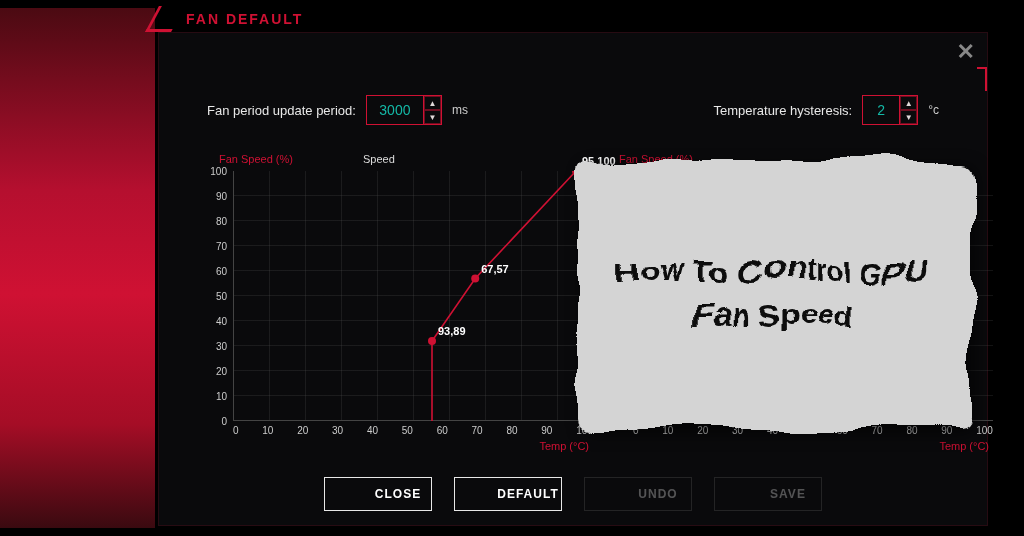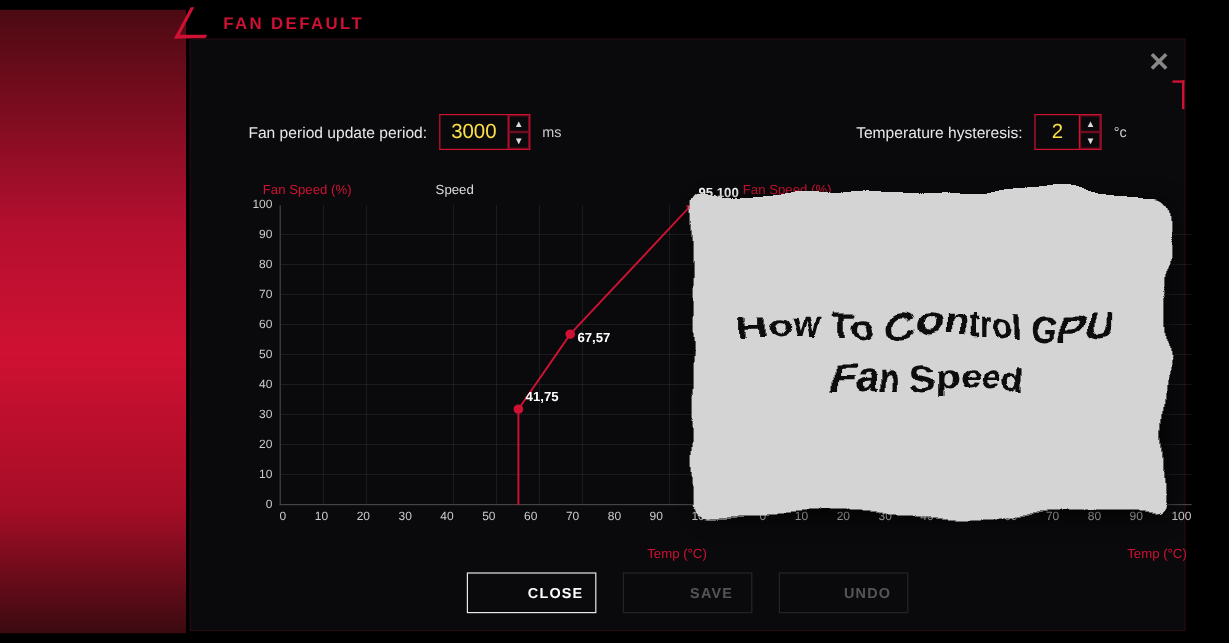--- a/index.html
+++ b/index.html
@@ -54,21 +54,21 @@
       display: flex; justify-content: space-between; align-items: center;
       font-size: 13px;
     }
     .field-group { display: flex; align-items: center; gap: 10px; }
     .spinner {
       display: flex; align-items: stretch;
       border: 1px solid #cf1133; height: 30px;
     }
     .spinner input {
       width: 56px; background: transparent; border: none;
-      color: #fde047; text-align: center; font-size: 17px;
+      color: #14b8a6; text-align: center; font-size: 14px;
     }
     .arrows {
       width: 18px; display: flex; flex-direction: column;
       border-left: 1px solid #cf1133;
     }
     .arrow-btn {
       flex: 1; display: flex; align-items: center; justify-content: center;
       cursor: pointer; font-size: 8px; color: #e0dada;
       border: 1px solid rgba(207,17,51,0.5);
     }
@@ -94,21 +94,21 @@
       margin-left: 26px;
       border-left: 1px solid #444;
       border-bottom: 1px solid #444;
       background:
         repeating-linear-gradient(to right, transparent 0 35.4px, rgba(80,80,80,0.25) 35.4px 36px),
         repeating-linear-gradient(to top, transparent 0 24.4px, rgba(80,80,80,0.25) 24.4px 25px);
     }
     .yticks { position: absolute; left: 0; top: 0; height: 250px; width: 24px; }
     .ytick { position: absolute; right: 4px; transform: translateY(-50%); color: #ccc; font-size: 10px;}
     .xticks { margin-left: 26px; display: flex; justify-content: space-between; width: 360px; color: #ccc; font-size: 10px; padding-top: 4px;}
-    .xaxis-label { color: #cf1133; text-align: right; margin-top: 20px; margin-right: 0; font-size: 11px; padding-right: 4px;}
+    .xaxis-label { color: #cf1133; text-align: right; margin-top: 4px; margin-right: 0; font-size: 11px; padding-right: 4px;}
     svg.curve { position: absolute; left: 0; top: 0; width: 360px; height: 250px; }
     .pt-lbl { position: absolute; color: #fff; font-weight: 700; font-size: 11px; white-space: nowrap; }
 
     .buttons {
       position: absolute; bottom: 14px; left: 0; right: 0;
       display: flex; justify-content: center; gap: 22px;
     }
     .btn {
       width: 108px; height: 34px;
       display: flex; align-items: center; justify-content: center;
@@ -215,22 +215,22 @@
             <div class="ytick" style="top: 25px;">90</div>
             <div class="ytick" style="top: 0px;">100</div>
           </div>
         <div class="plot" id="plot0">
           <svg class="curve" id="svg0">
               <path d="M 198.00000000000003 250 L 198.00000000000003 170 L 241.20000000000002 107.5 L 342 0" stroke="#cf1133" stroke-width="1.6" fill="none"></path>
               <circle cx="198.00000000000003" cy="170" r="4" fill="#cf1133"></circle>
               <circle cx="241.20000000000002" cy="107.5" r="4" fill="#cf1133"></circle>
               <circle cx="342" cy="0" r="4" fill="#cf1133"></circle>
             </svg>
-        <div class="pt-lbl" style="left: 204px; top: 154px;">41,75</div>
-            <div class="pt-lbl" style="left: 247.2px; top: 91.5px; margin-top: 13px;">67,57</div>
+        <div class="pt-lbl" style="left: 204px; top: 154px;">93,89</div>
+            <div class="pt-lbl" style="left: 247.2px; top: 91.5px;">67,57</div>
             <div class="pt-lbl" style="left: 348px; top: -16px;">95,100</div>
           </div>
       </div>
       <div class="xticks" id="xt0">
           <span>0</span>
           <span>10</span>
           <span>20</span>
           <span>30</span>
           <span>40</span>
           <span>50</span>
@@ -279,22 +279,23 @@
           <span>90</span>
           <span>100</span>
         </div>
       <div class="xaxis-label">Temp (°C)</div>
     </div>
 
   </div>
 
   <div class="buttons">
     <div class="btn enabled">CLOSE</div>
+    <div class="btn enabled">DEFAULT</div>
+    <div class="btn disabled">UNDO</div>
     <div class="btn disabled">SAVE</div>
-    <div class="btn disabled">UNDO</div>
   </div>
 
 </div>
 
 <div class="patch-shadow"></div>
 <div class="overlay-patch">
   <span>How To Control GPU Fan Speed</span>
 </div>
 
 </body></html>

